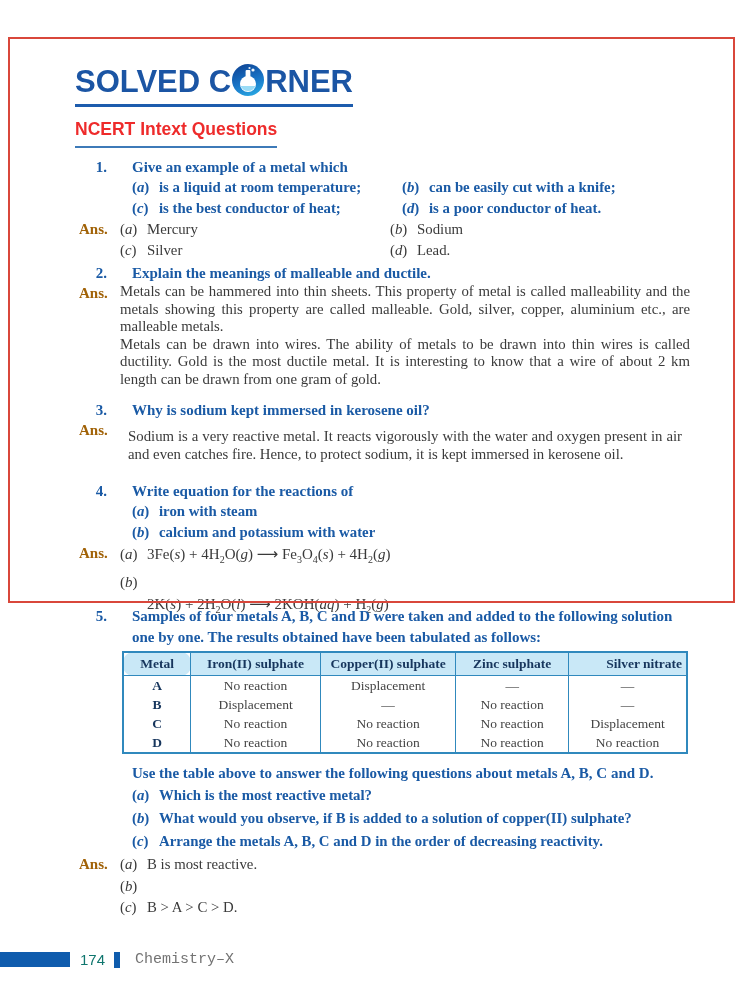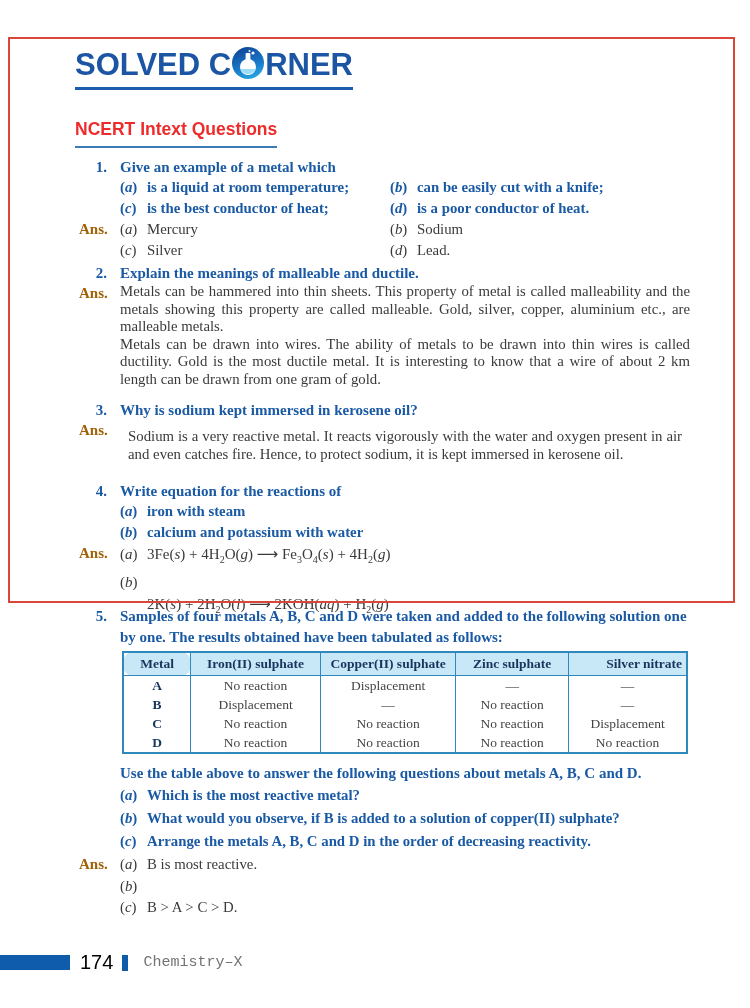--- a/index.html
+++ b/index.html
@@ -3,41 +3,41 @@
 <meta charset="utf-8">
 <style>
   html,body{margin:0;padding:0;background:#ffffff;}
   .page{position:relative;width:750px;height:1008px;background:#ffffff;overflow:hidden;
         font-family:"Liberation Serif", serif;color:#3a3a3a;}
   .red-box{position:absolute;left:8px;top:37px;width:727px;height:566px;
            border:2px solid #d9473b;box-sizing:border-box;pointer-events:none;z-index:5;}
   .block{position:absolute;left:75px;width:615px;}
 
   
-  .logo{top:47px;}
+  .logo{top:64px;}
   .logo-inner{display:inline-block;border-bottom:3px solid #1d5cad;padding-bottom:4px;}
   .logo-text{font-family:"Liberation Sans", sans-serif;font-weight:bold;font-size:31px;
              letter-spacing:0px;color:#1b55a4;vertical-align:middle;}
   .logo-o{display:inline-block;width:32px;height:32px;border-radius:50%;
           background:linear-gradient(160deg,#0d3e8f 0%,#1976c8 55%,#2db3e8 100%);
           vertical-align:middle;margin:0 1px 4px 1px;position:relative;}
   .logo-o svg{position:absolute;left:0;top:0;}
 
   
   .ncert{top:119px;}
   .ncert-inner{display:inline-block;font-family:"Liberation Sans", sans-serif;font-weight:bold;
                font-size:17.5px;color:#ee2b2b;border-bottom:2px solid #3d7ab8;padding-bottom:6px;}
 
   
   .row{display:flex;}
   .gut{width:45px;flex-shrink:0;box-sizing:border-box;}
   .num{color:#1a5aa5;font-weight:bold;font-size:15px;text-align:right;padding-right:13px;line-height:20px;}
   .ansl{color:#a16207;font-weight:bold;font-size:15px;padding-left:4px;line-height:21px;}
   .main{width:570px;}
-  .qtext{color:#1a5aa5;font-weight:bold;font-size:15px;line-height:20px;}
+  .qtext{color:#1a5aa5;font-weight:bold;font-size:15px;line-height:20px;margin-left:12px;}
   .prow{display:flex;line-height:21px;font-size:14.8px;}
   .plabel{display:inline-block;width:27px;flex-shrink:0;}
   .qcol .plabel i, .qcol i{font-style:italic;}
   .two-col{display:flex;line-height:21px;font-size:14.8px;}
   .col-l{width:270px;display:flex;}
   .col-r{flex:1;display:flex;}
   .anstext{color:#3a3a3a;}
   .ansp{font-size:14.8px;line-height:17.6px;text-align:justify;color:#3a3a3a;}
   .ansp + .ansp{margin-top:8px;}
   .eqs{margin-top:4px;}
@@ -54,21 +54,21 @@
              border-top:none;border-bottom:none;padding:1.5px 4px;color:#444444;}
   .followup{margin-top:9px;}
   .q5parts .prow{line-height:23px;}
   .q5ans{margin-top:1px;}
   .q5ans .prow{line-height:21.5px;}
 
   
   .footer{position:absolute;left:0;top:951px;width:750px;display:flex;align-items:center;
           font-family:"Liberation Sans", sans-serif;}
   .footer-bar{width:70px;height:15px;background:#0f5cad;}
-  .footer-page{margin-left:10px;font-size:20px;color:#000000;}
+  .footer-page{margin-left:10px;font-size:15px;color:#0f766e;}
   .footer-tick{width:6px;height:16px;background:#0f5cad;margin-left:9px;}
   .footer-book{margin-left:15px;font-size:15px;color:#737373;font-family:Liberation Mono, monospace;}
 </style>
 </head>
 <body>
 
 <div class="page">
 
   <div class="red-box"></div>
 

